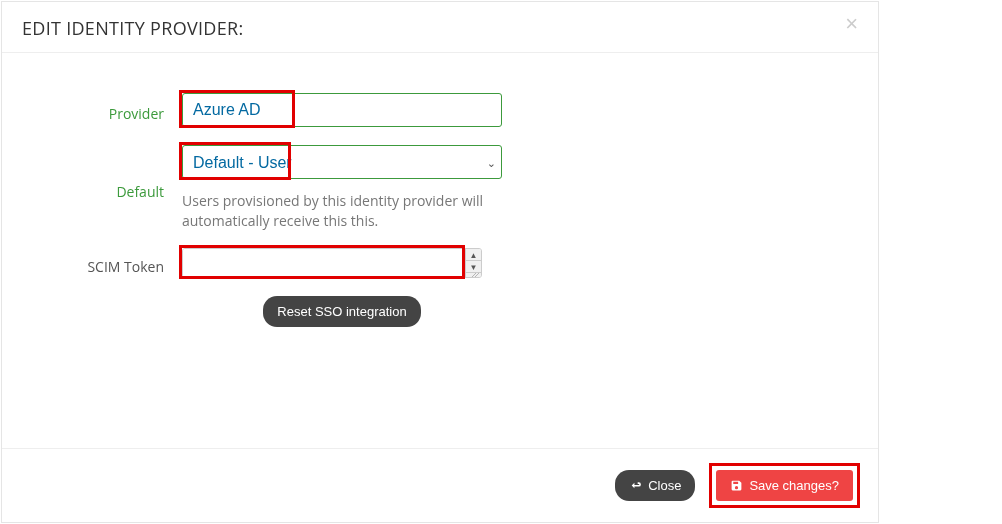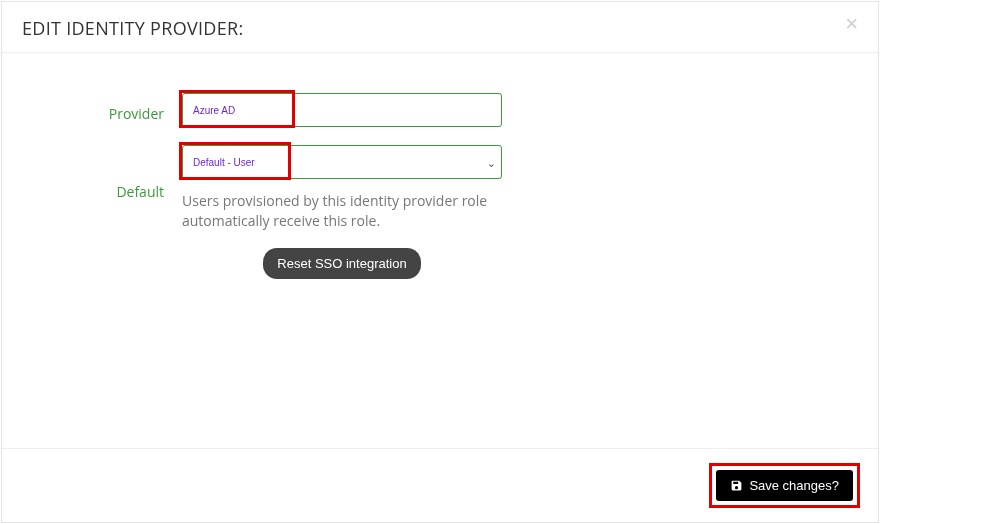--- a/index.html
+++ b/index.html
@@ -24,21 +24,21 @@
     display:flex; align-items:center; margin-bottom:18px;
   }
   .form-label {
     width:160px; text-align:right; padding-right:18px; padding-top:7px; font-size:14px; color:#555;
   }
   .form-label.green { color:#3c9a3c; }
   .form-control-col { width:320px; position:relative; }
   .stack-col { display:flex; flex-direction:column; }
   .text-input, .select-input, .textarea-input {
     width:100%; height:34px; border:1px solid #3c9a3c; border-radius:3px;
-    padding:6px 10px; font-size:10px; color:#6d28d9; background:#fff;
+    padding:6px 10px; font-size:16px; color:#0369a1; background:#fff;
   }
   .select-wrap { position:relative; }
   .select-input {
     appearance:none; -webkit-appearance:none; padding-right:24px;
   }
   .select-caret {
     position:absolute; right:6px; top:50%; transform:translateY(-50%); pointer-events:none;
     font-size:11px; color:#555;
   }
   .plain-input {
@@ -66,21 +66,21 @@
     font-size:14px; color:#777; margin-top:12px; line-height:1.45; max-width:310px;
   }
   .highlight-box {
     position:absolute; border:3px solid #e10000; pointer-events:none;
   }
   .dark-btn {
     background:#444; color:#fff; border:none; border-radius:14px; padding:8px 14px;
     font-size:13px; cursor:pointer; display:inline-flex; align-items:center; gap:6px;
   }
   .green-btn {
-    background:#000000; color:#fff; border:none; border-radius:3px; padding:8px 14px;
+    background:#ef4444; color:#fff; border:none; border-radius:3px; padding:8px 14px;
     font-size:13px; cursor:pointer; display:inline-flex; align-items:center; gap:6px;
   }
   .reset-row {
     margin-left:160px; width:320px; text-align:center; padding-left:0; display:flex; justify-content:center;
   }
   .modal-footer {
     border-top:1px solid #eee; padding:14px 18px; display:flex; justify-content:flex-end; gap:14px; align-items:center; position:relative;
   }
   .save-highlight {
     border:3px solid #e10000; padding:4px; display:inline-flex;
@@ -110,35 +110,57 @@
     <div class="form-row" style="margin-bottom:6px;">
       <div class="form-label green">Default</div>
       <div class="form-control-col stack-col">
         <div class="select-wrap">
           <select class="select-input">
             <option>Default - User</option>
           </select>
           <span class="select-caret">⌄</span>
           <div class="highlight-box" style="left:-3px; top:-3px; width:112px; height:38px;"></div>
         </div>
-        <div class="helptext">Users provisioned by this identity provider role automatically receive this role.</div>
+        <div class="helptext">Users provisioned by this identity provider will automatically receive this this.</div>
       </div>
     </div>
 
     <div style="height:10px;"></div>
 
 
+    <div class="form-row">
+      <div class="form-label">SCIM Token</div>
+      <div class="form-control-col" style="width:300px;">
+        <div class="plain-textarea-wrap">
+          <textarea class="plain-textarea" style=""></textarea>
+          <div class="spin-col">
+            <div style="flex:1; display:flex; flex-direction:column;">
+              <div class="spin-btn">▲</div>
+              <div class="spin-btn">▼</div>
+            </div>
+            <div class="resize-grip"></div>
+          </div>
+        </div>
+        <div class="highlight-box" style="left:-3px; top:-3px; width:286px; height:34px;"></div>
+      </div>
+    </div>
 
     <div class="reset-row">
       <button class="dark-btn">Reset SSO integration</button>
     </div>
 
   </div>
 
   <div class="modal-footer">
+    <button class="dark-btn">
+      <svg class="icon" viewBox="0 0 24 24" fill="white">
+        <path d="M10 7l-5 5 5 5v-3h8a4 4 0 000-8h-2v3h2a1 1 0 010 2h-8V7z"></path>
+      </svg>
+      <span>Close</span>
+    </button>
     <div class="save-highlight">
       <button class="green-btn">
         <svg class="icon" viewBox="0 0 24 24" fill="white">
           <path d="M17 3H5a2 2 0 00-2 2v14a2 2 0 002 2h14a2 2 0 002-2V7l-4-4zM12 19a3 3 0 110-6 3 3 0 010 6zm3-10H6V5h9v4z"></path>
         </svg>
         <span>Save changes?</span>
       </button>
     </div>
   </div>
 

